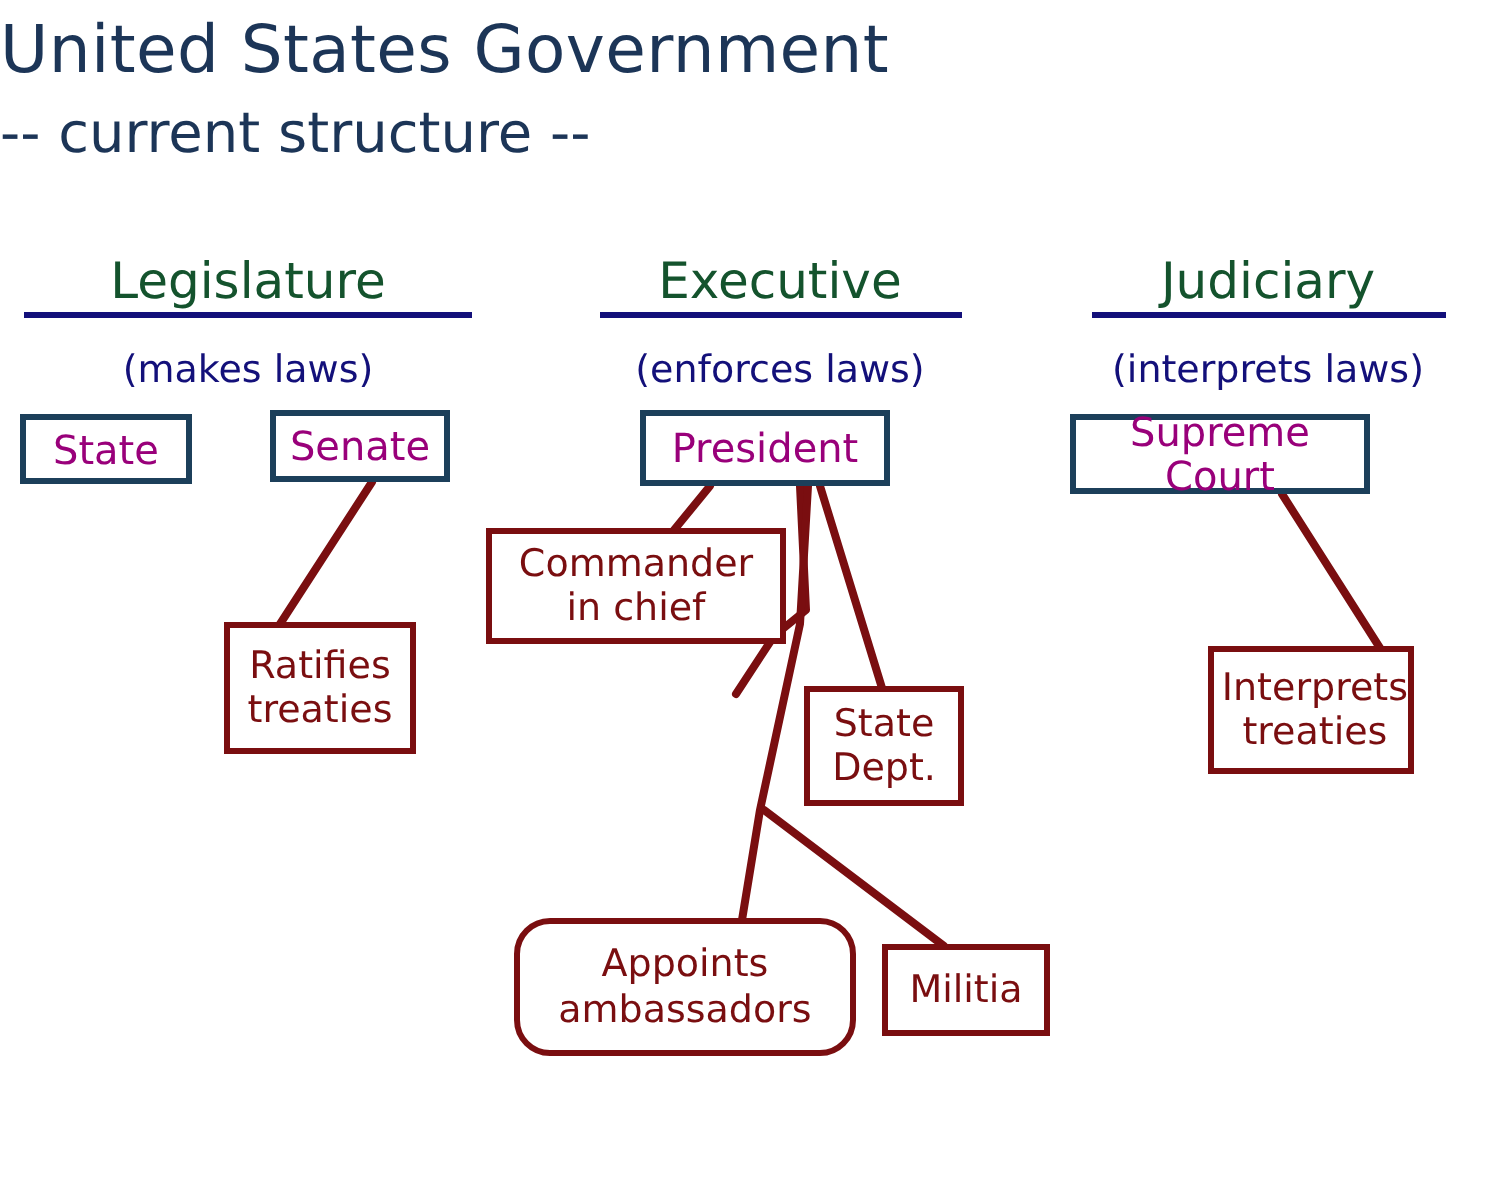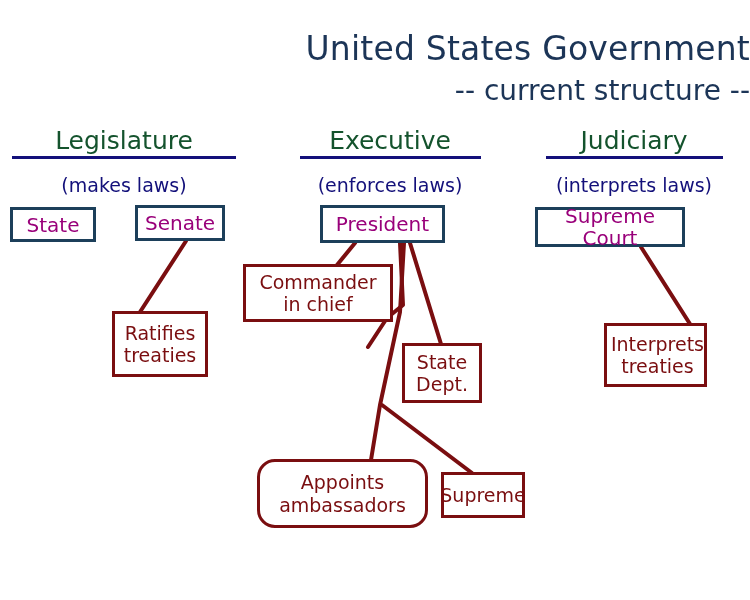--- a/index.html
+++ b/index.html
@@ -24,23 +24,23 @@
   #connector-layer {
     position: absolute;
     left: 0; top: 0;
     width: 750px;
     height: 600px;
     pointer-events: none;
   }
   .title-block {
     position: absolute;
     left: 0;
-    top: 28px;
+    top: 4px;
     width: 750px;
-    text-align: right;
+    text-align: left;
   }
   .title-main {
     font-size: 33px;
     color: #1c3557;
     line-height: 1.25;
     letter-spacing: 0.2px;
   }
   .title-sub {
     font-size: 28px;
     color: #1c3557;
@@ -161,21 +161,21 @@
     <span>State
 Dept.</span>
   </div>
 
   <div class="node power" style="left:257px; top:459px; width:171px; height:69px;border-radius:18px;">
     <span>Appoints
 ambassadors</span>
   </div>
 
   <div class="node power" style="left:441px; top:472px; width:84px; height:46px;">
-    <span>Supreme</span>
+    <span>Militia</span>
   </div>
 
   <div class="node power" style="left:604px; top:323px; width:103px; height:64px;justify-content:flex-end;">
     <span>Interprets
 treaties</span>
   </div>
 
 </div>
 
 </body></html>

